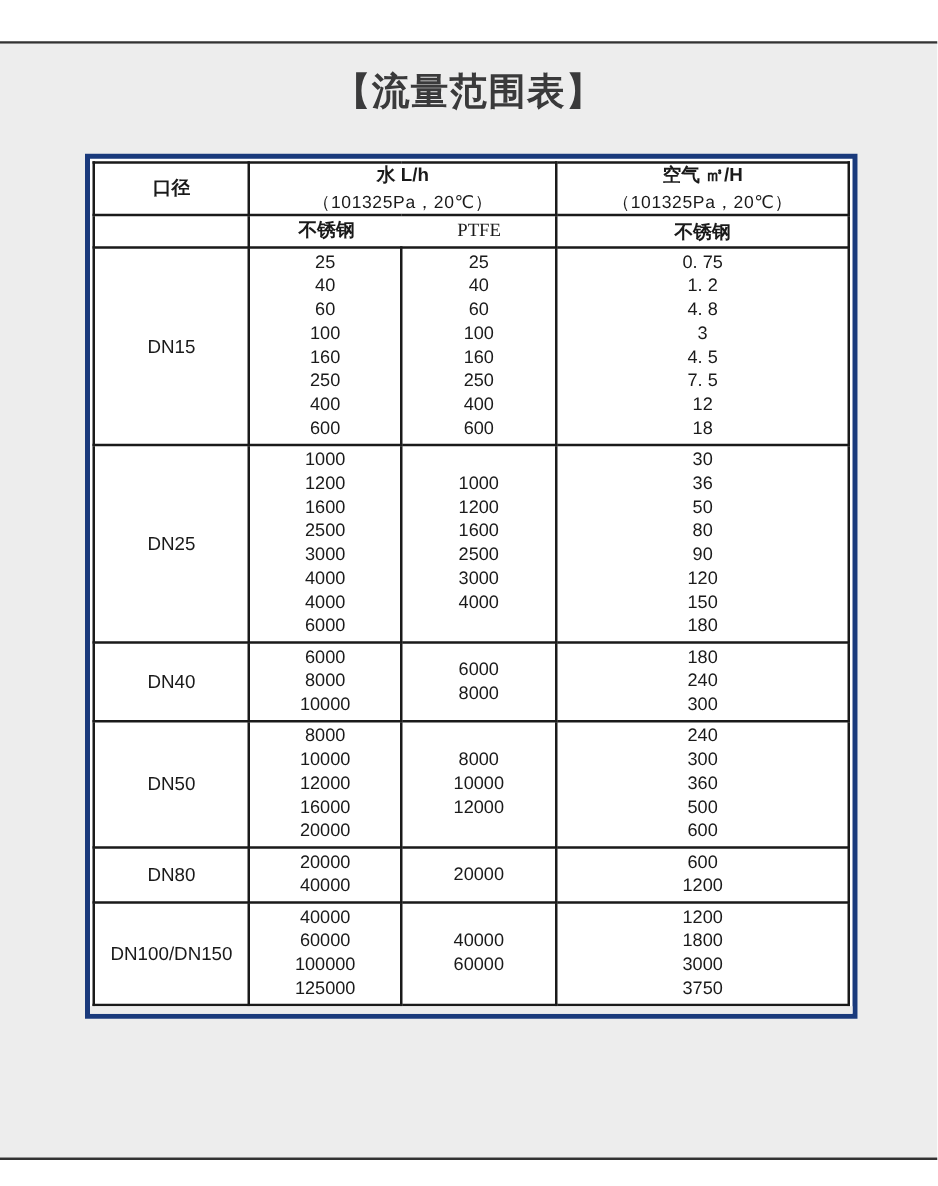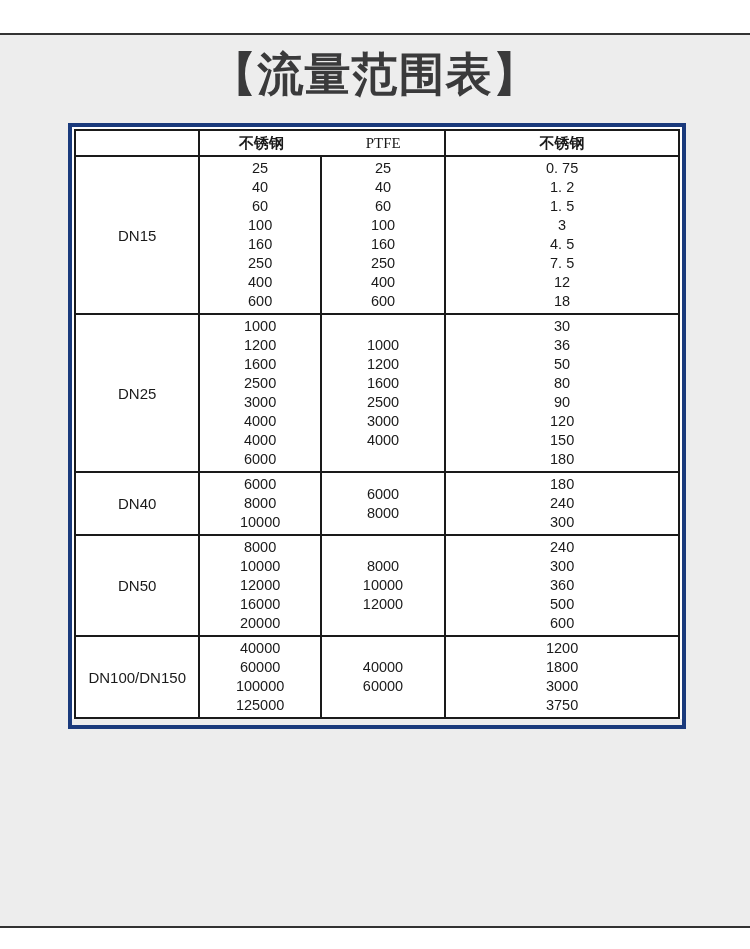--- a/index.html
+++ b/index.html
@@ -14,21 +14,21 @@
   .band-line { height: 2px; background: #333333; }
   .content {
     height: 891px;
     background: #ededed;
     overflow: hidden;
     box-sizing: border-box;
   }
   .page-title {
     margin: 16px 0 0 0;
     text-align: center;
-    font-size: 46px;
+    font-size: 30px;
     font-weight: bold;
     color: #3a3a3b;
     letter-spacing: 1px;
     line-height: 46px;
   }
   .table-wrap {
     width: 606px;
     margin: 26px 0 0 68px;
     border: 4px solid #1a3a7c;
     background: #ffffff;
@@ -78,20 +78,31 @@
     <div class="table-wrap">
       <table class="flow">
         <colgroup>
           <col style="width:20.6%">
           <col style="width:20.1%">
           <col style="width:20.6%">
           <col style="width:38.7%">
         </colgroup>
         <tbody>
 
+          <tr>
+            <td class="h-main cn">口径</td>
+            <td colspan="2" class="h-main">
+              <div class="cn">水 L/h</div>
+              <div class="cond">（101325Pa，20℃）</div>
+            </td>
+            <td class="h-main">
+              <div class="cn">空气 ㎥/H</div>
+              <div class="cond">（101325Pa，20℃）</div>
+            </td>
+          </tr>
 
           <tr class="subrow">
             <td></td>
             <td colspan="2">
               <div class="split">
                 <span class="cn">不锈钢</span>
                 <span>PTFE</span>
               </div>
             </td>
             <td class="cn" style="font-size:15px">不锈钢</td>
@@ -115,21 +126,21 @@
                 <div class="line">60</div>
                 <div class="line">100</div>
                 <div class="line">160</div>
                 <div class="line">250</div>
                 <div class="line">400</div>
                 <div class="line">600</div>
               </td>
             <td class="num-cell">
                 <div class="line">0. 75</div>
                 <div class="line">1. 2</div>
-                <div class="line">1. 5</div>
+                <div class="line">4. 8</div>
                 <div class="line">3</div>
                 <div class="line">4. 5</div>
                 <div class="line">7. 5</div>
                 <div class="line">12</div>
                 <div class="line">18</div>
               </td>
           </tr>
 
           <tr>
             <td class="dia-cell">DN25</td>
@@ -197,20 +208,34 @@
               </td>
             <td class="num-cell">
                 <div class="line">240</div>
                 <div class="line">300</div>
                 <div class="line">360</div>
                 <div class="line">500</div>
                 <div class="line">600</div>
               </td>
           </tr>
 
+          <tr>
+            <td class="dia-cell">DN80</td>
+            <td class="num-cell">
+                <div class="line">20000</div>
+                <div class="line">40000</div>
+              </td>
+            <td class="num-cell">
+                <div class="line">20000</div>
+              </td>
+            <td class="num-cell">
+                <div class="line">600</div>
+                <div class="line">1200</div>
+              </td>
+          </tr>
 
           <tr>
             <td class="dia-cell">DN100/DN150</td>
             <td class="num-cell">
                 <div class="line">40000</div>
                 <div class="line">60000</div>
                 <div class="line">100000</div>
                 <div class="line">125000</div>
               </td>
             <td class="num-cell">

